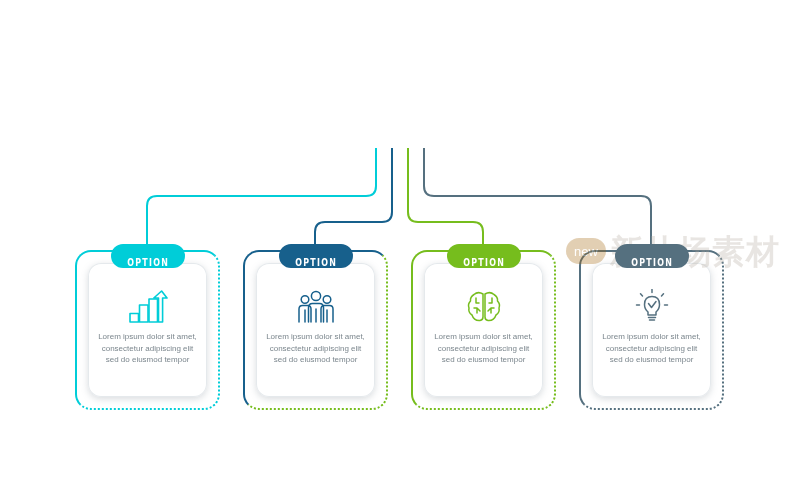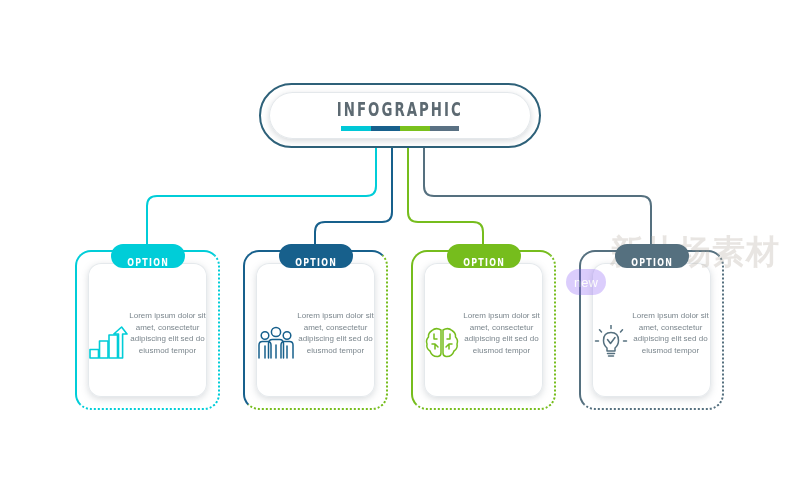--- a/index.html
+++ b/index.html
@@ -116,21 +116,21 @@
     left: 13px;
     top: 13px;
     width: 119px;
     height: 134px;
     box-sizing: border-box;
     background: #ffffff;
     border-radius: 13px;
     box-shadow: 0 2px 7px rgba(120,130,140,0.28),
                 0 0 0 1px rgba(228,232,235,0.95) inset;
     display: flex;
-    flex-direction: row;
+    flex-direction: column;
     align-items: center;
   }
   .panel-icon {
     margin-top: 26px;
     height: 36px;
     display: flex;
     align-items: center;
     justify-content: center;
   }
   .panel-text {
@@ -174,26 +174,25 @@
     width: 210px;
     height: 56px;
     opacity: 0.30;
     pointer-events: none;
   }
   #wm-badge {
     position: absolute;
     left: 0; top: 10px;
     width: 40px; height: 26px;
     border-radius: 13px;
-    background: #8b5cf6;
+    background: #a16207;
     display: flex; align-items: center; justify-content: center;
     color: #fdfcfa;
     font-size: 13px;
     font-family: "Liberation Sans", sans-serif;
-    margin-top: 31px;
   }
   #wm-text {
     position: absolute;
     left: 44px; top: 2px;
     font-size: 33px;
     font-weight: bold;
     color: #b6aca0;
     font-family: "DejaVu Sans", sans-serif;
     letter-spacing: 1px;
     white-space: nowrap;
@@ -208,31 +207,20 @@
 
     <path d="M 376 148 L 376 186 Q 376 196 366 196 L 157 196 Q 147 196 147 206 L 147 250" fill="none" stroke="#00cdd8" stroke-width="2"></path>
 
     <path d="M 392 148 L 392 212 Q 392 222 382 222 L 325 222 Q 315 222 315 232 L 315 250" fill="none" stroke="#17608c" stroke-width="2"></path>
 
     <path d="M 408 148 L 408 212 Q 408 222 418 222 L 473 222 Q 483 222 483 232 L 483 250" fill="none" stroke="#76bd1d" stroke-width="2"></path>
 
     <path d="M 424 148 L 424 186 Q 424 196 434 196 L 641 196 Q 651 196 651 206 L 651 250" fill="none" stroke="#55707f" stroke-width="2"></path>
   </svg>
 
-  <div id="header-pill">
-    <div id="header-inner">
-      <div id="header-title">INFOGRAPHIC</div>
-      <div id="header-bar">
-        <i style="background:#00c8d7"></i>
-        <i style="background:#17608c"></i>
-        <i style="background:#7ac11d"></i>
-        <i style="background:#5a7183"></i>
-      </div>
-    </div>
-  </div>
 
   <div class="card" style="left:75px">
     <div class="frame-solid" style="border-color:#00cdd8"></div>
     <div class="frame-dotted" style="border-color:#00cdd8"></div>
     <div class="panel">
       <div class="panel-icon">
         <svg width="40" height="34" viewBox="0 0 40 34">
           <g fill="none" stroke="#00cdd8" stroke-width="1.6" stroke-linejoin="round" stroke-linecap="round">
             <rect x="2" y="23.5" width="8.5" height="8.5"></rect>
             <rect x="11.5" y="15" width="8.5" height="17"></rect>

